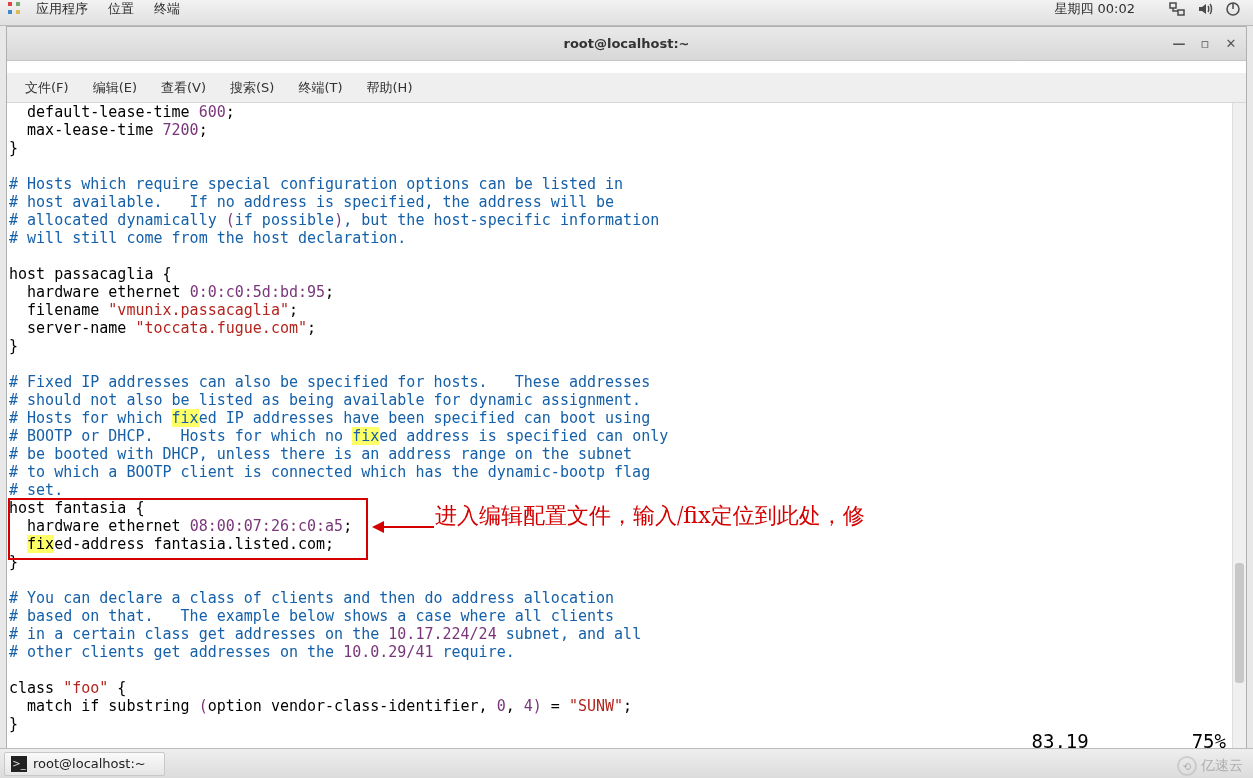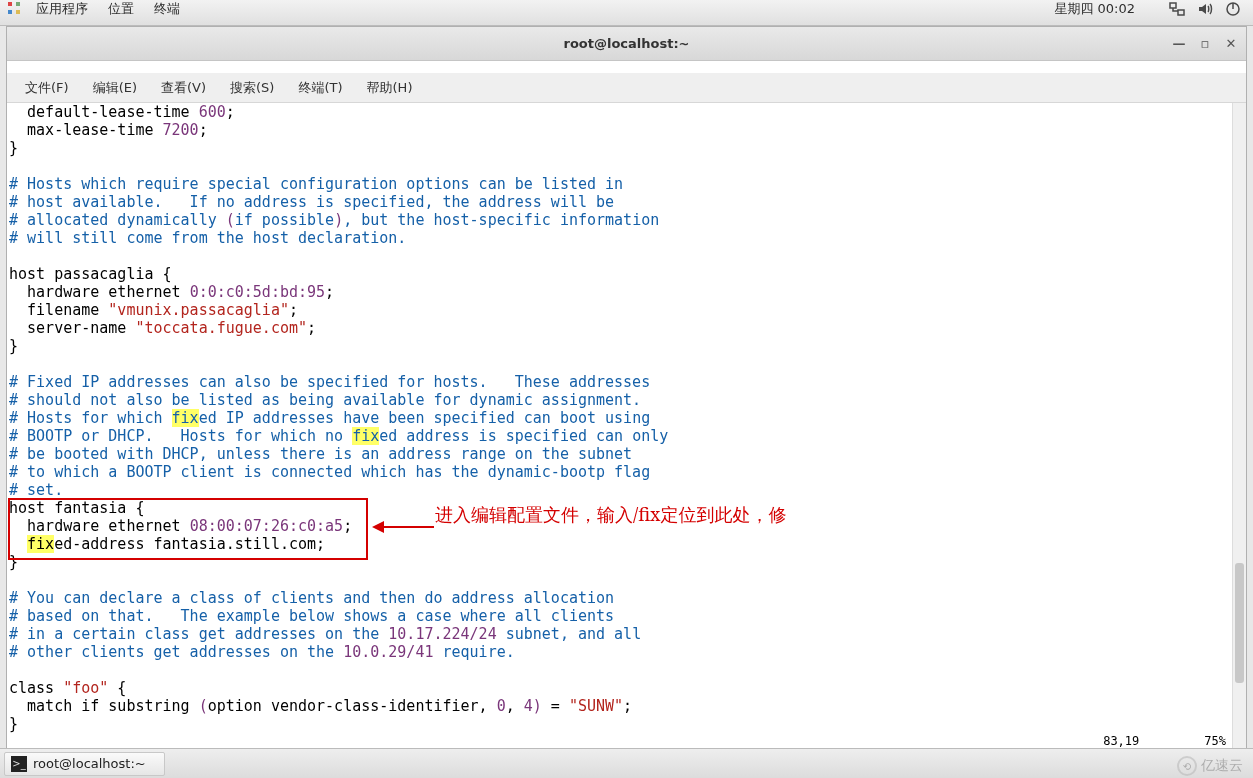--- a/index.html
+++ b/index.html
@@ -29,23 +29,23 @@
   .vscroll .thumb { position:absolute; left:2px; right:2px; top:460px; height:120px; background:#c8c8c8; border-radius:3px; }
   .cmt { color: #1560a8; }
   .str { color: #b3251e; }
   .num { color: #7a367a; }
   .hl  { background: #ffff66; }
 
   .redbox { position:absolute; border:2px solid #d40000; }
   .arrow  { position:absolute; display:flex; align-items:center; }
   .arrow .head { width:0; height:0; border-top:6px solid transparent; border-bottom:6px solid transparent; border-right:12px solid #d40000; }
   .arrow .shaft { height:2px; background:#d40000; }
-  .ann { position:absolute; color:#d40000; font-family: "SimSun","Noto Serif", serif; font-size:18px; line-height:22px; }
+  .ann { position:absolute; color:#d40000; font-family: "SimSun","Noto Serif", serif; font-size:22px; line-height:22px; }
 
-  .statusbar { position:absolute; right:6px; bottom:2px; font-family:"DejaVu Sans Mono",monospace; font-size:12px; color:#000; }
+  .statusbar { position:absolute; right:6px; bottom:2px; font-family:"DejaVu Sans Mono",monospace; font-size:19px; color:#000; }
 
   
   .taskbar { position:absolute; left:0; right:0; bottom:0; height:30px; background:linear-gradient(#eeeeee,#dcdcdc); border-top:1px solid #bbb; display:flex; align-items:center; padding:0 4px; }
   .task { display:flex; align-items:center; gap:6px; padding:3px 18px 3px 6px; background:linear-gradient(#fafafa,#e6e6e6); border:1px solid #c8c8c8; border-radius:2px; font-size:13px; color:#222; }
   .task .ticon { width:16px; height:16px; background:#222; color:#ddd; font-size:10px; display:flex; align-items:center; justify-content:center; }
 
   .watermark { position:absolute; right:10px; bottom:2px; opacity:0.6; display:flex; align-items:center; gap:4px; font-size:14px; color:#888; }
   .watermark .wm-circ { width:20px; height:20px; border:2px solid #bbb; border-radius:50%; display:flex; align-items:center; justify-content:center; font-size:10px; }
 </style>
 </head>
@@ -122,21 +122,21 @@
 
 <span class="cmt"># Fixed IP addresses can also be specified for hosts.   These addresses</span>
 <span class="cmt"># should not also be listed as being available for dynamic assignment.</span>
 <span class="cmt"># Hosts for which </span><span class="cmt hl">f</span><span class="cmt hl">ix</span><span class="cmt">ed IP addresses have been specified can boot using</span>
 <span class="cmt"># BOOTP or DHCP.   Hosts for which no </span><span class="cmt hl">fix</span><span class="cmt">ed address is specified can only</span>
 <span class="cmt"># be booted with DHCP, unless there is an address range on the subnet</span>
 <span class="cmt"># to which a BOOTP client is connected which has the dynamic-bootp flag</span>
 <span class="cmt"># set.</span>
 <span>host fantasia {</span>
 <span>  hardware ethernet </span><span class="num">08:00:07:26:c0:a5</span><span>;</span>
-<span>  </span><span class="hl">fix</span><span>ed-address fantasia.still.com;</span>
+<span>  </span><span class="hl">fix</span><span>ed-address fantasia.listed.com;</span>
 <span>}</span>
 
 <span class="cmt"># You can declare a class of clients and then do address allocation</span>
 <span class="cmt"># based on that.   The example below shows a case where all clients</span>
 <span class="cmt"># in a certain class get addresses on the </span><span class="num">10.17.224/24</span><span class="cmt"> subnet, and all</span>
 <span class="cmt"># other clients get addresses on the </span><span class="num">10.0.29/41</span><span class="cmt"> require.</span>
 
 <span>class </span><span class="str">"foo"</span><span> {</span>
 <span>  match if substring </span><span class="num">(</span><span>option vendor-class-identifier, </span><span class="num">0</span><span>, </span><span class="num">4</span><span class="num">)</span><span> = </span><span class="str">"SUNW"</span><span>;</span>
 <span>}</span>

